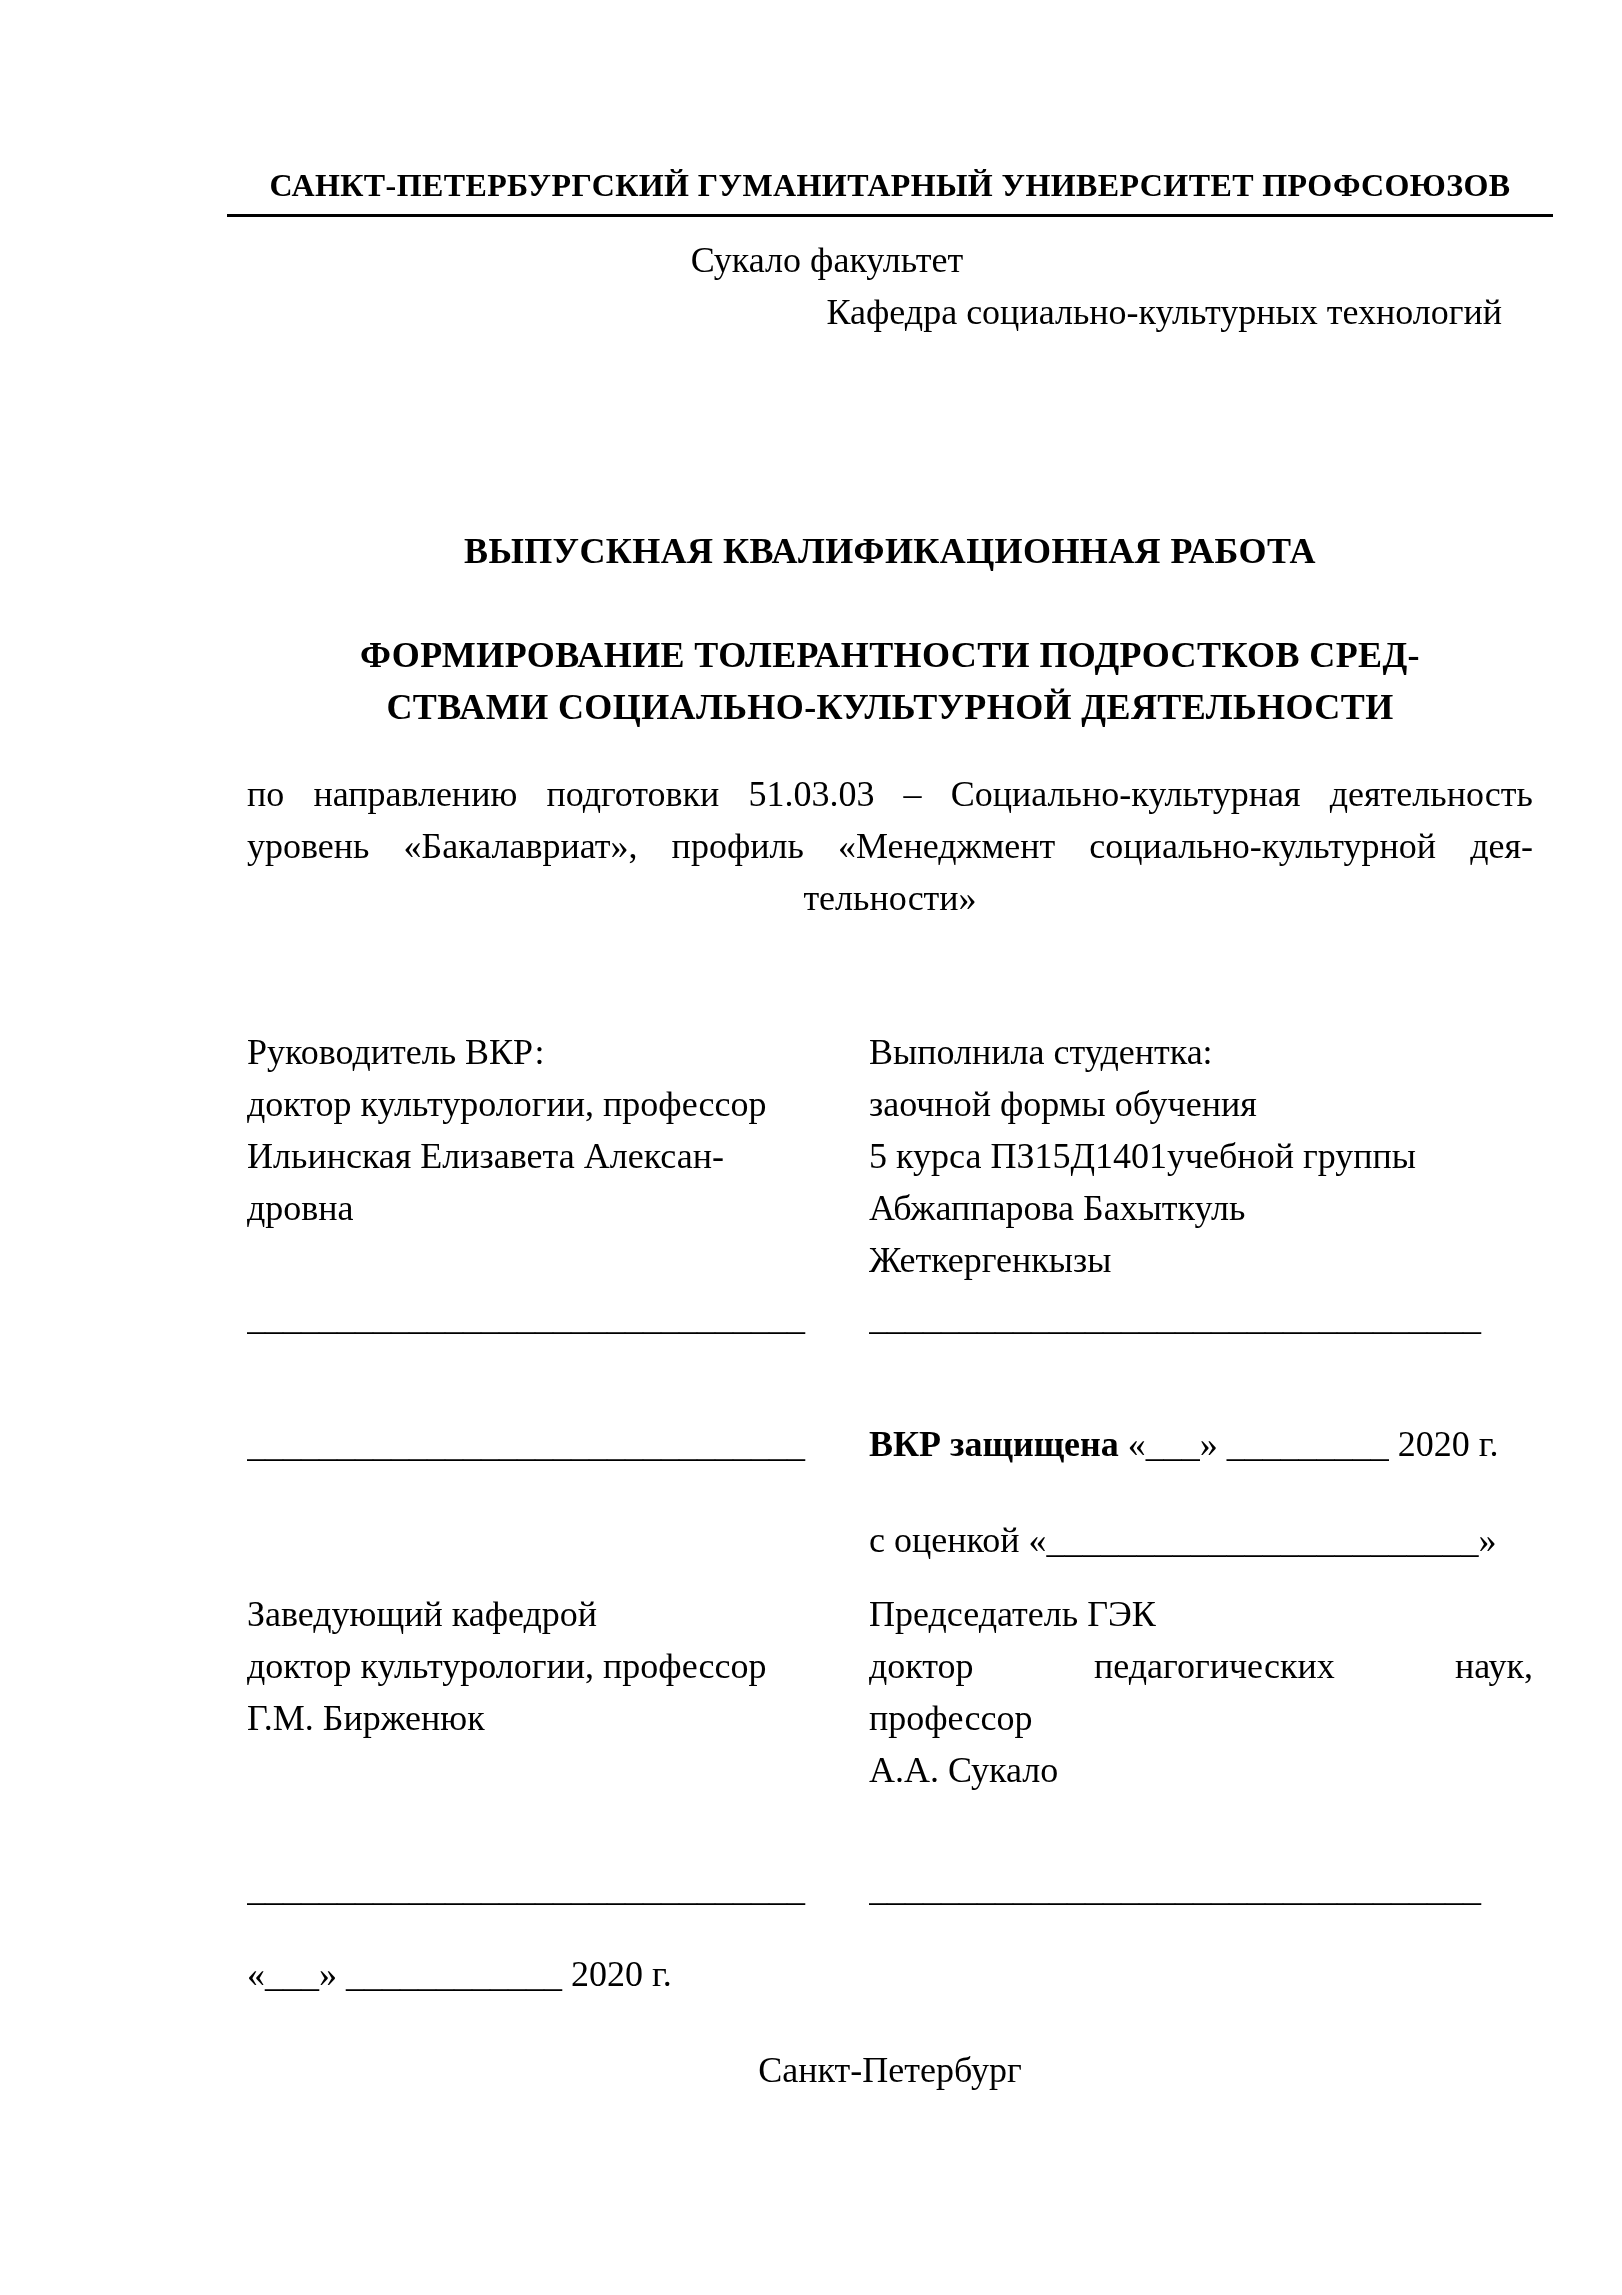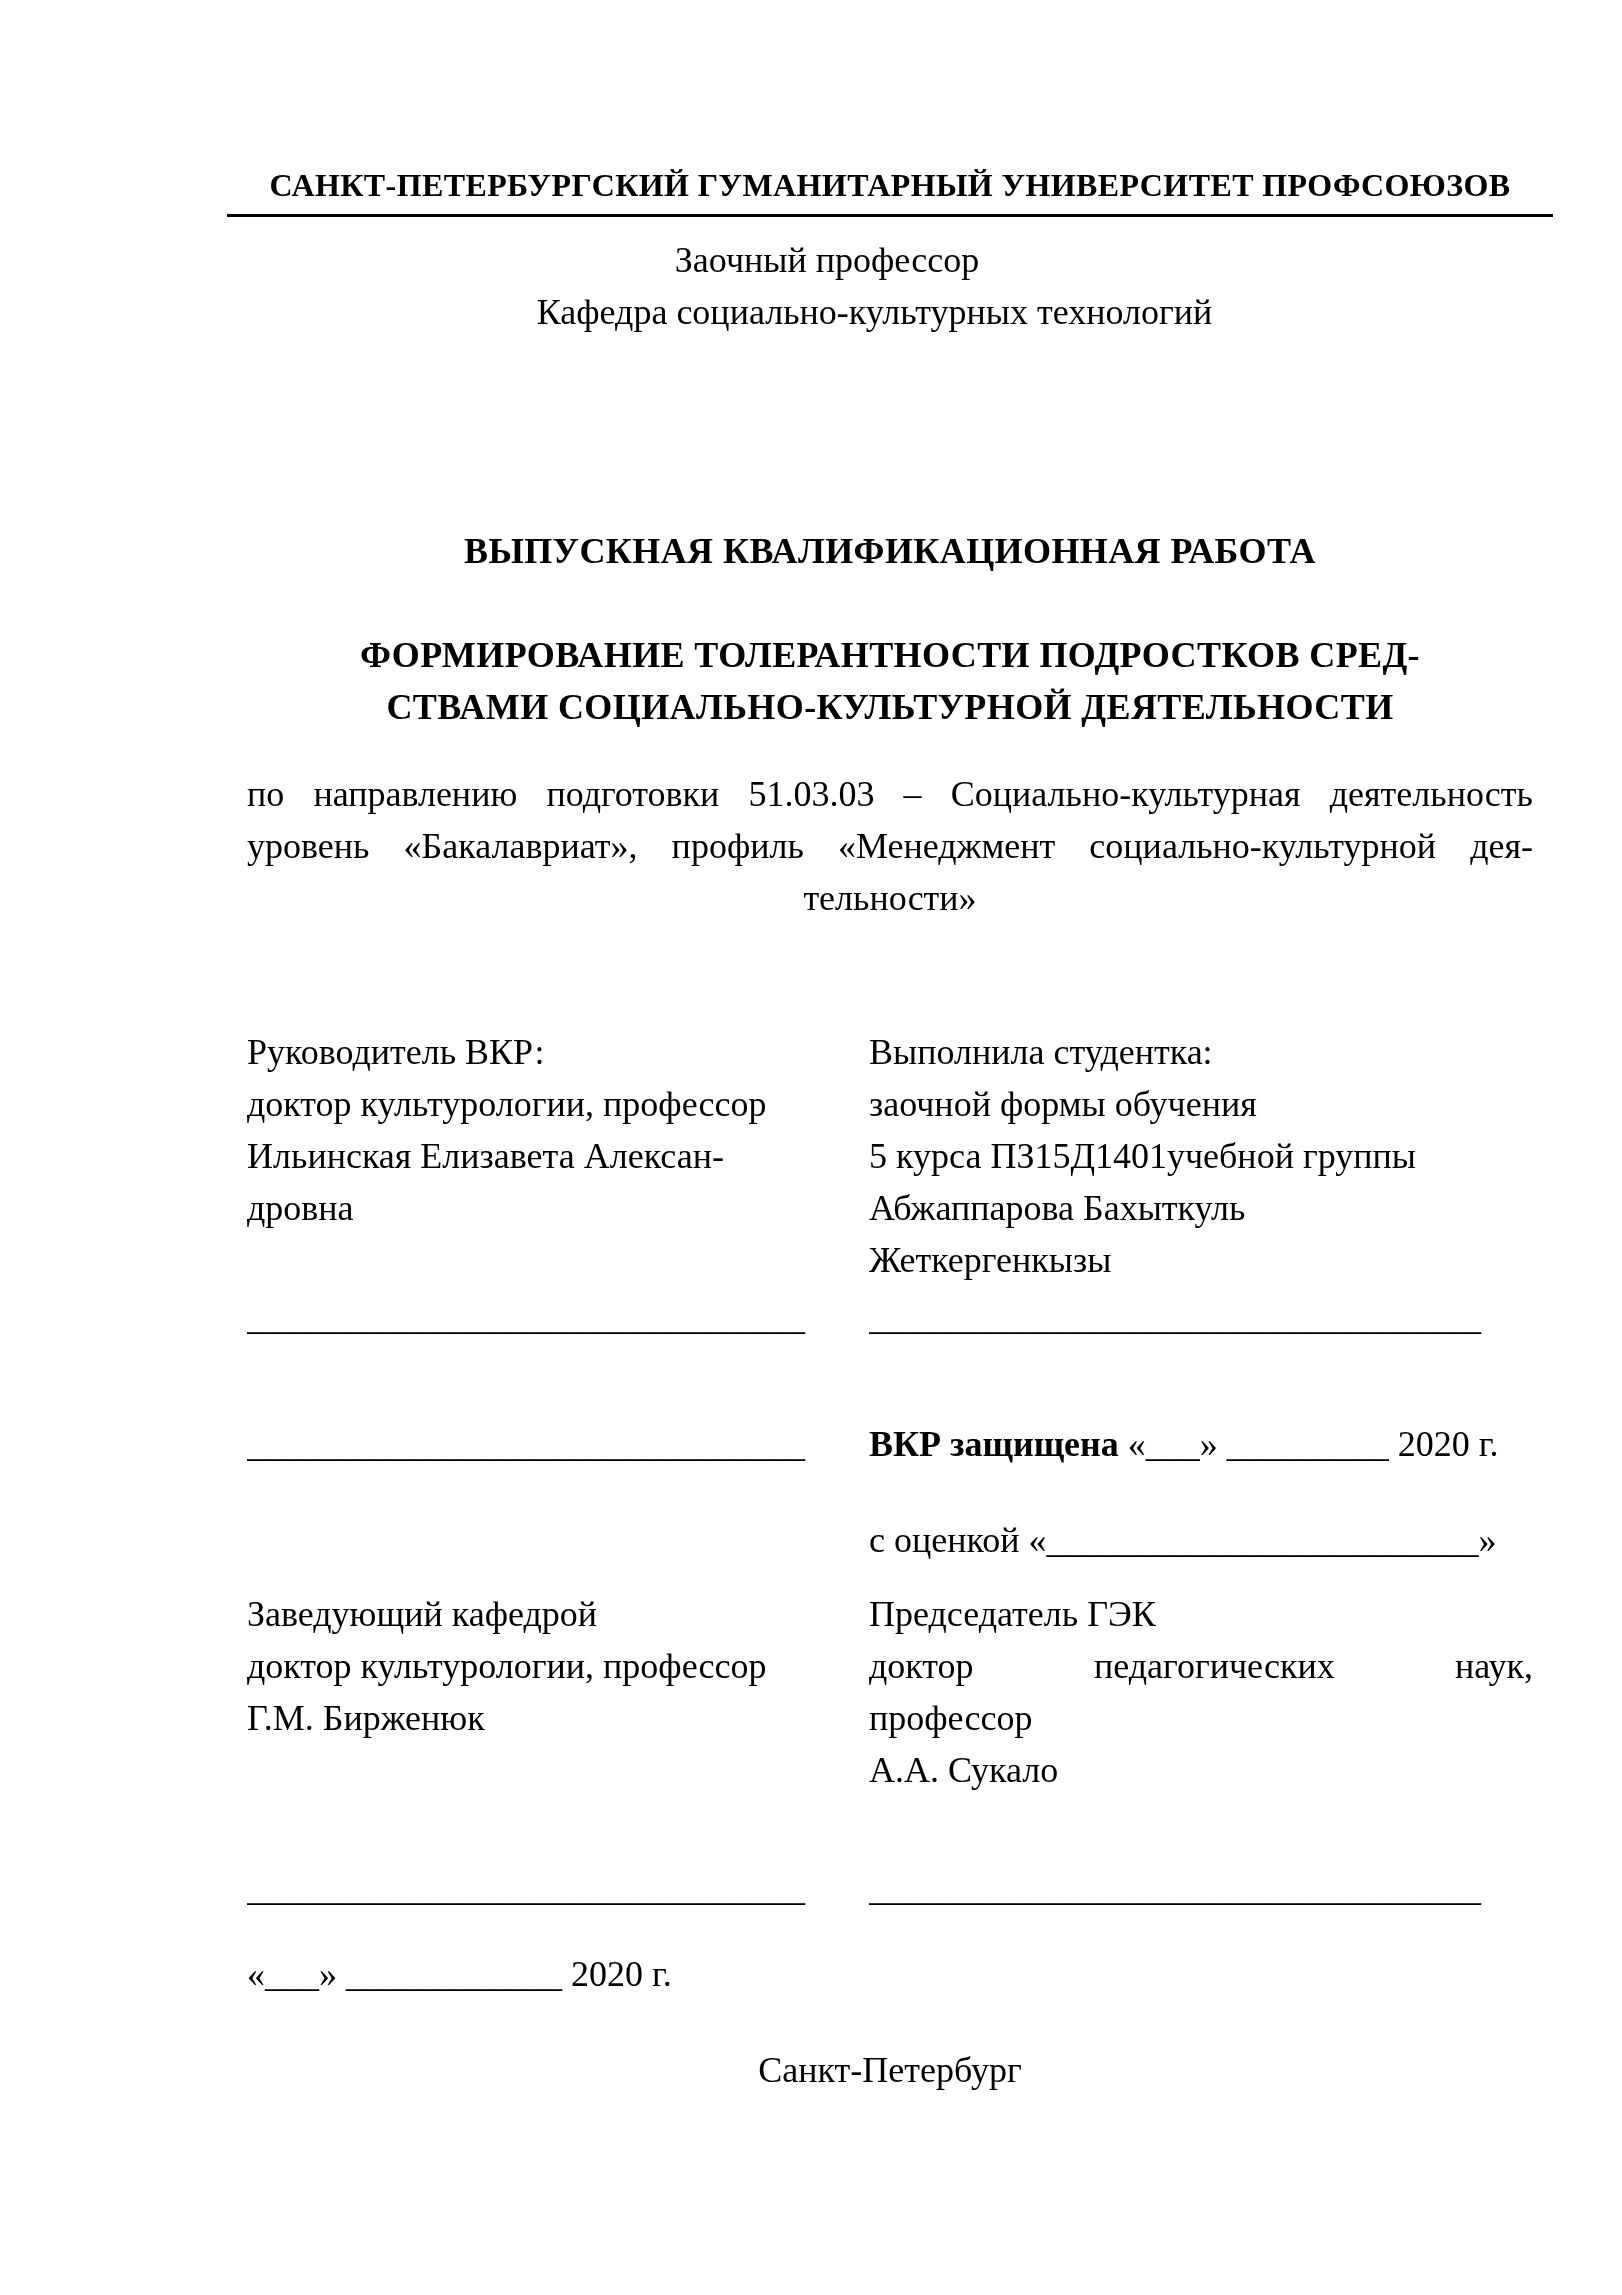--- a/index.html
+++ b/index.html
@@ -12,21 +12,21 @@
   }
   .page { padding:165px 75px 0 247px; width:1608px; }
 
   .uni {
     font-weight:bold; font-size:32px; line-height:41px;
     text-align:center; letter-spacing:0.4px;
     padding-bottom:7.9px; border-bottom:3.9px solid #000;
     margin-left:-19.6px; margin-right:-19.6px;
   }
   .faculty { margin-top:17.3px; text-align:center; padding-right:126px; }
-  .department { text-align:center; padding-right:31px; }
+  .department { text-align:right; padding-right:31px; }
 
   .work-type { margin-top:187px; text-align:center; font-weight:bold; letter-spacing:0.4px; }
   .topic { margin-top:52px; text-align:center; font-weight:bold; letter-spacing:0.4px; }
 
   .program { margin-top:35px; }
   .stretch { text-align:justify; text-align-last:justify; }
   .center { text-align:center; }
 
   .columns { display:flex; justify-content:space-between; }
   .col-left  { width:597px; }
@@ -46,21 +46,21 @@
   .city { margin-top:44px; text-align:center; }
   .year { text-align:center; }
 </style>
 </head>
 <body>
 
 <div class="page">
 
   <header>
     <div class="uni">САНКТ-ПЕТЕРБУРГСКИЙ ГУМАНИТАРНЫЙ УНИВЕРСИТЕТ ПРОФСОЮЗОВ</div>
-    <div class="faculty">Заочный профессор</div>
+    <div class="faculty">Сукало факультет</div>
     <div class="department">Кафедра социально-культурных технологий</div>
   </header>
 
   <div class="work-type">ВЫПУСКНАЯ КВАЛИФИКАЦИОННАЯ РАБОТА</div>
 
   <div class="topic">
     <div>ФОРМИРОВАНИЕ ТОЛЕРАНТНОСТИ ПОДРОСТКОВ СРЕД-</div>
     <div>СТВАМИ СОЦИАЛЬНО-КУЛЬТУРНОЙ ДЕЯТЕЛЬНОСТИ</div>
   </div>
 

